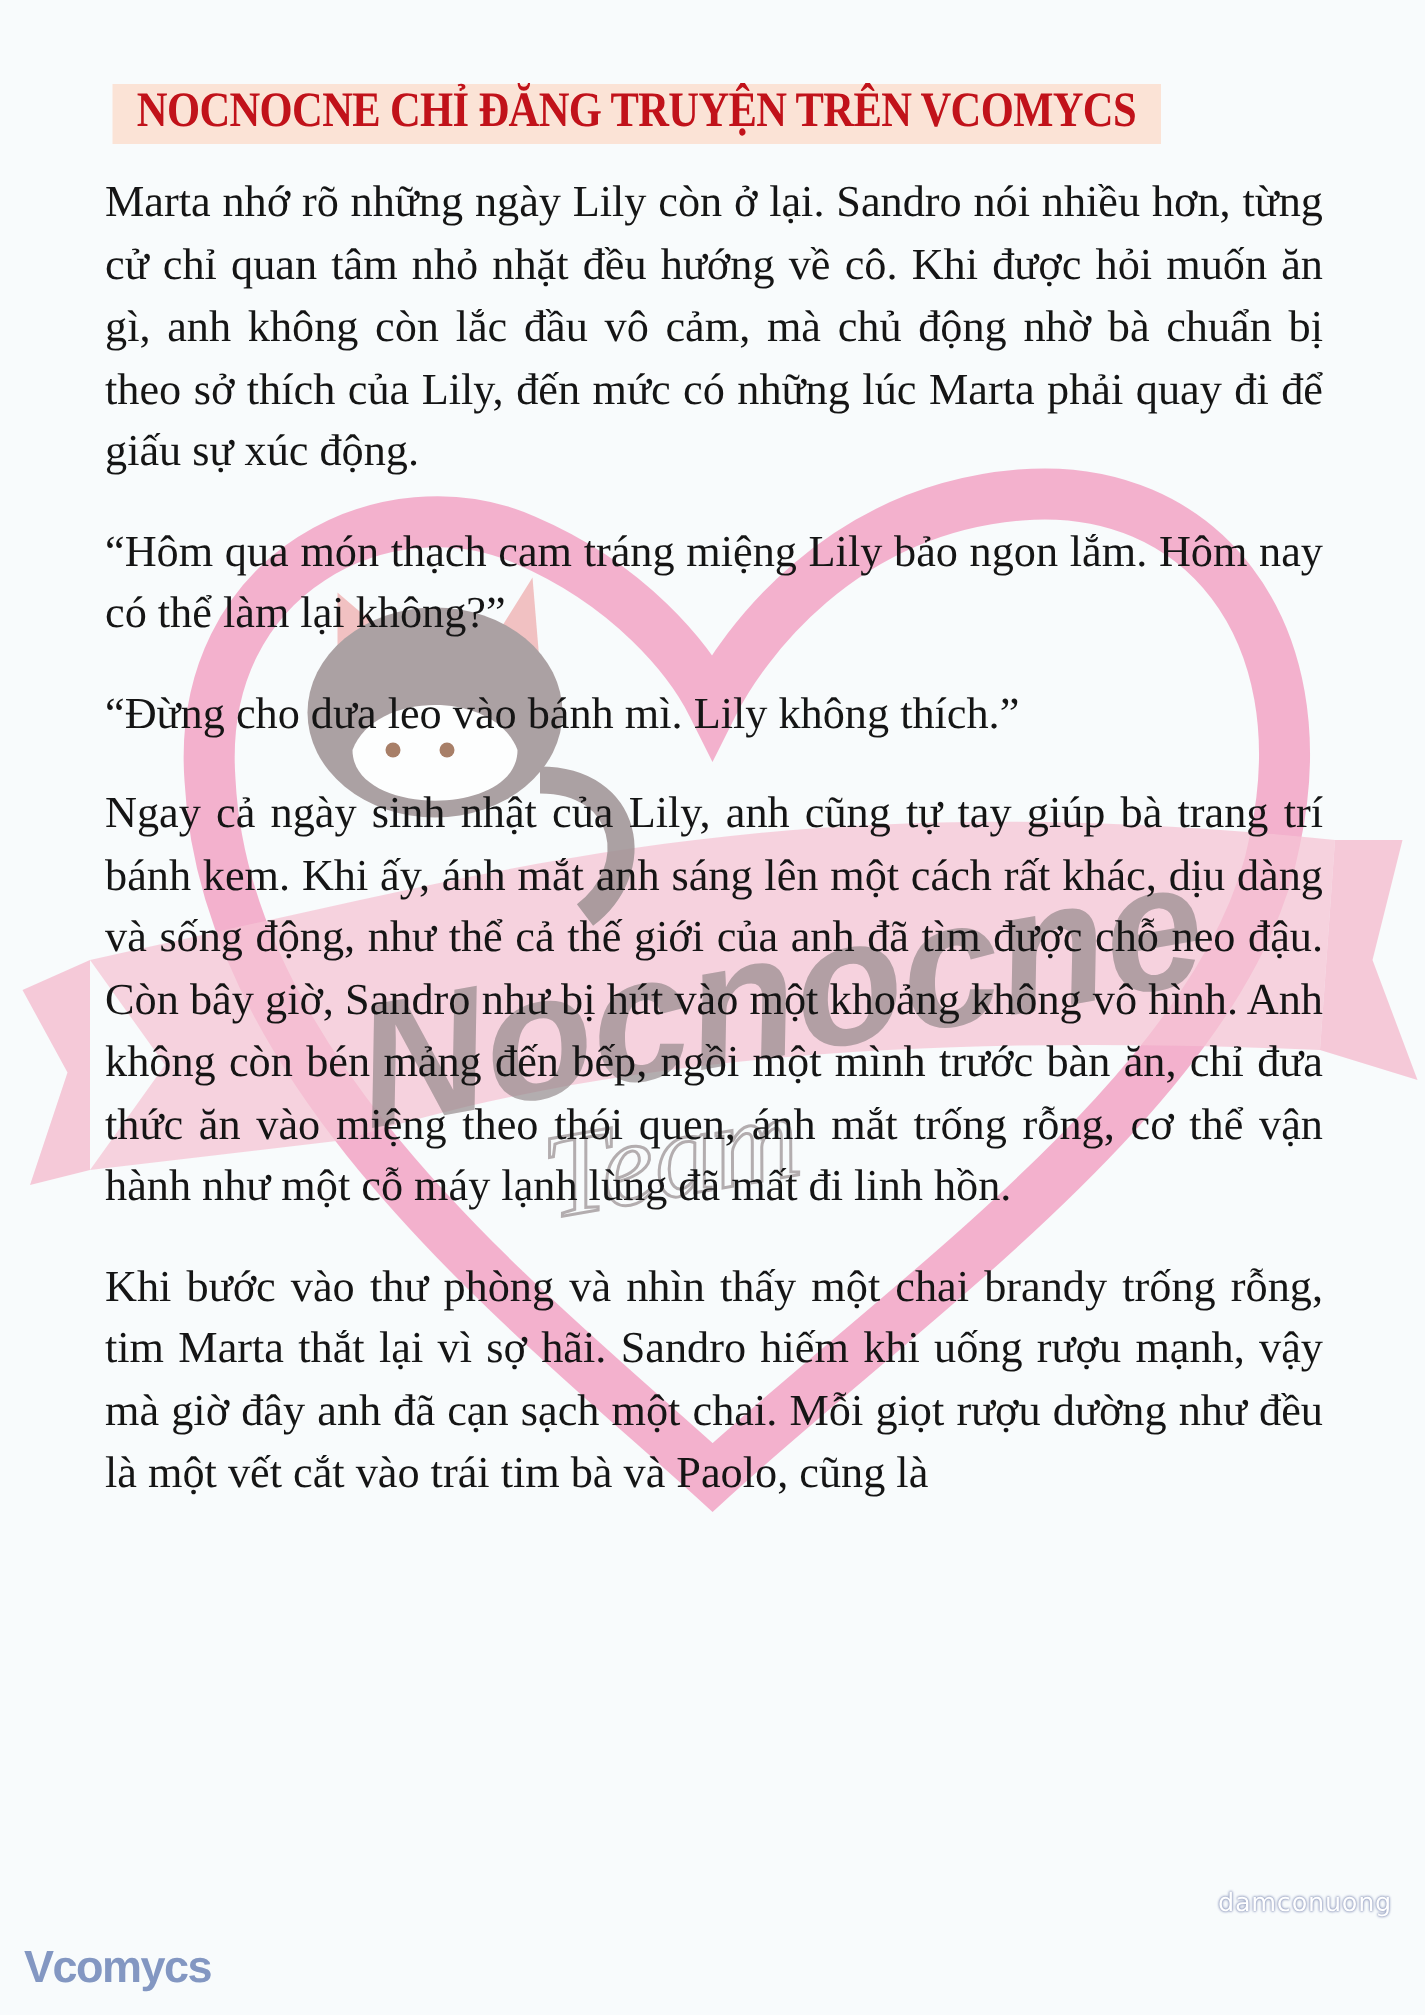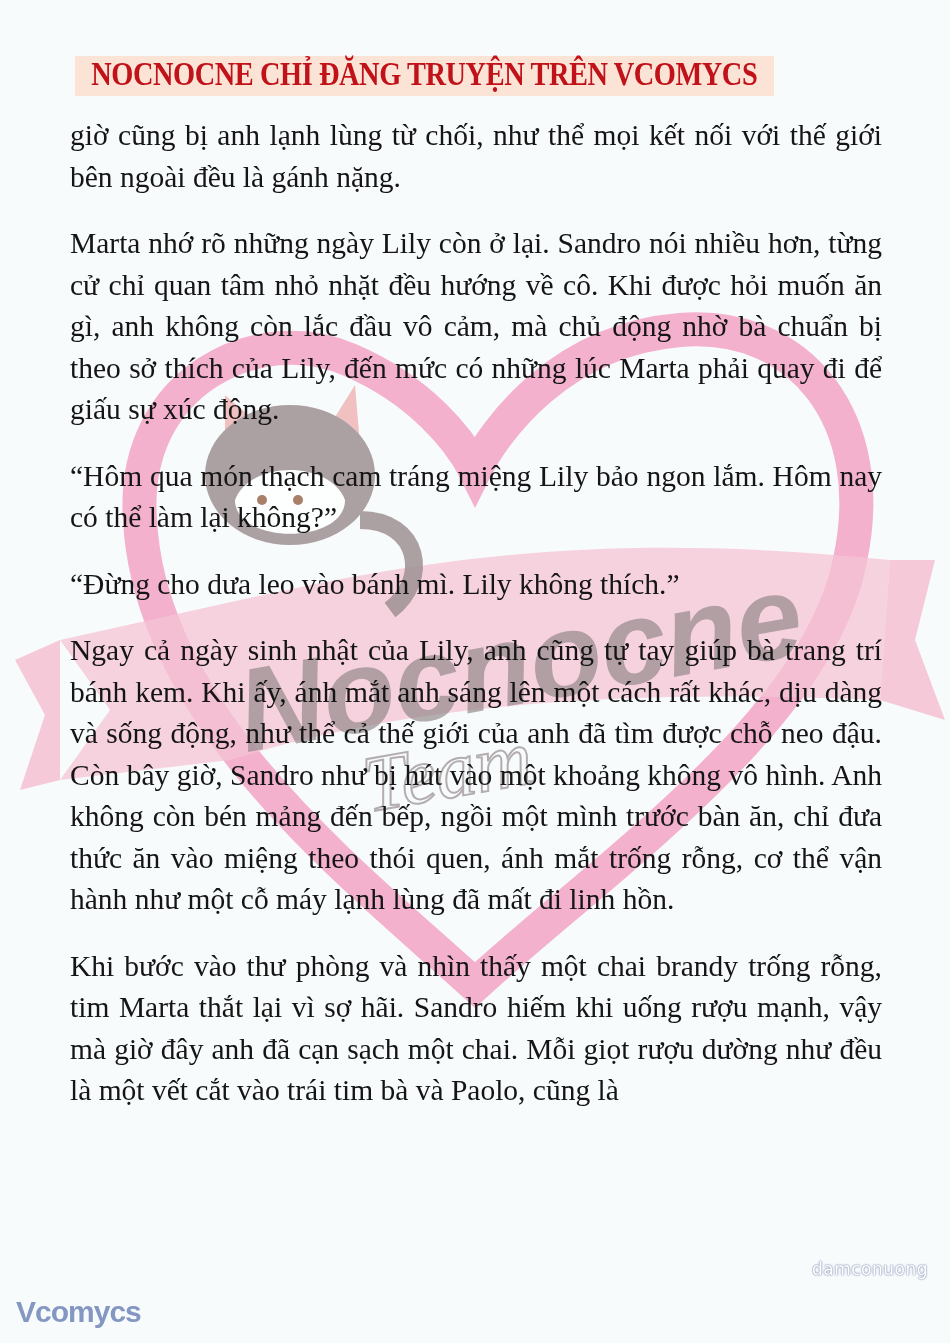--- a/index.html
+++ b/index.html
@@ -109,21 +109,20 @@
 
     <text x="230" y="710" transform="rotate(-10 480 640)" font-family="Liberation Sans, DejaVu Sans, sans-serif" font-weight="bold" font-style="italic" font-size="118" fill="#8f8486" opacity="0.65">Nocnocne</text>
     <text x="340" y="790" transform="rotate(-10 480 640)" font-family="Liberation Serif, DejaVu Serif, serif" font-style="italic" font-size="80" fill="none" stroke="#8f8486" stroke-width="2" opacity="0.65">Team</text>
   </svg>
 
   <div class="banner">
     <span class="banner-text">NOCNOCNE CHỈ ĐĂNG TRUYỆN TRÊN VCOMYCS</span>
   </div>
 
   <div class="content">
-    <p class="para">giờ cũng bị anh lạnh lùng từ chối, như thể mọi kết nối với thế giới bên ngoài đều là gánh nặng.</p>
     <p class="para">Marta nhớ rõ những ngày Lily còn ở lại. Sandro nói nhiều hơn, từng cử chỉ quan tâm nhỏ nhặt đều hướng về cô. Khi được hỏi muốn ăn gì, anh không còn lắc đầu vô cảm, mà chủ động nhờ bà chuẩn bị theo sở thích của Lily, đến mức có những lúc Marta phải quay đi để giấu sự xúc động.</p>
     <p class="para">“Hôm qua món thạch cam tráng miệng Lily bảo ngon lắm. Hôm nay có thể làm lại không?”</p>
     <p class="para">“Đừng cho dưa leo vào bánh mì. Lily không thích.”</p>
     <p class="para">Ngay cả ngày sinh nhật của Lily, anh cũng tự tay giúp bà trang trí bánh kem. Khi ấy, ánh mắt anh sáng lên một cách rất khác, dịu dàng và sống động, như thể cả thế giới của anh đã tìm được chỗ neo đậu. Còn bây giờ, Sandro như bị hút vào một khoảng không vô hình. Anh không còn bén mảng đến bếp, ngồi một mình trước bàn ăn, chỉ đưa thức ăn vào miệng theo thói quen, ánh mắt trống rỗng, cơ thể vận hành như một cỗ máy lạnh lùng đã mất đi linh hồn.</p>
     <p class="para">Khi bước vào thư phòng và nhìn thấy một chai brandy trống rỗng, tim Marta thắt lại vì sợ hãi. Sandro hiếm khi uống rượu mạnh, vậy mà giờ đây anh đã cạn sạch một chai. Mỗi giọt rượu dường như đều là một vết cắt vào trái tim bà và Paolo, cũng là</p>
   </div>
 
   <div class="footer-logo">Vcomycs</div>
   <div class="footer-credit">damconuong</div>
 

